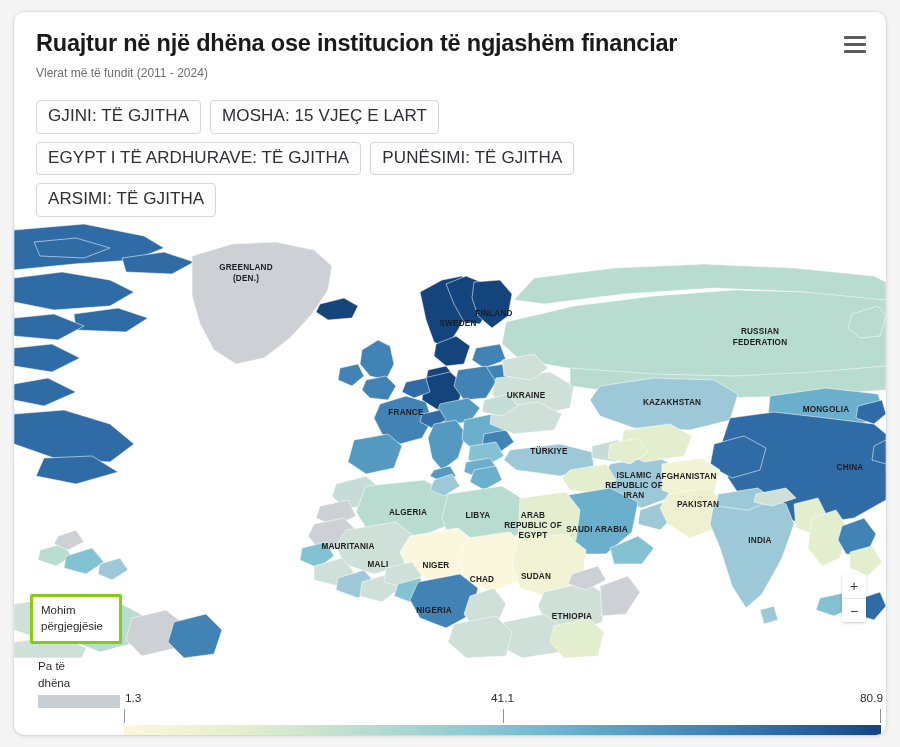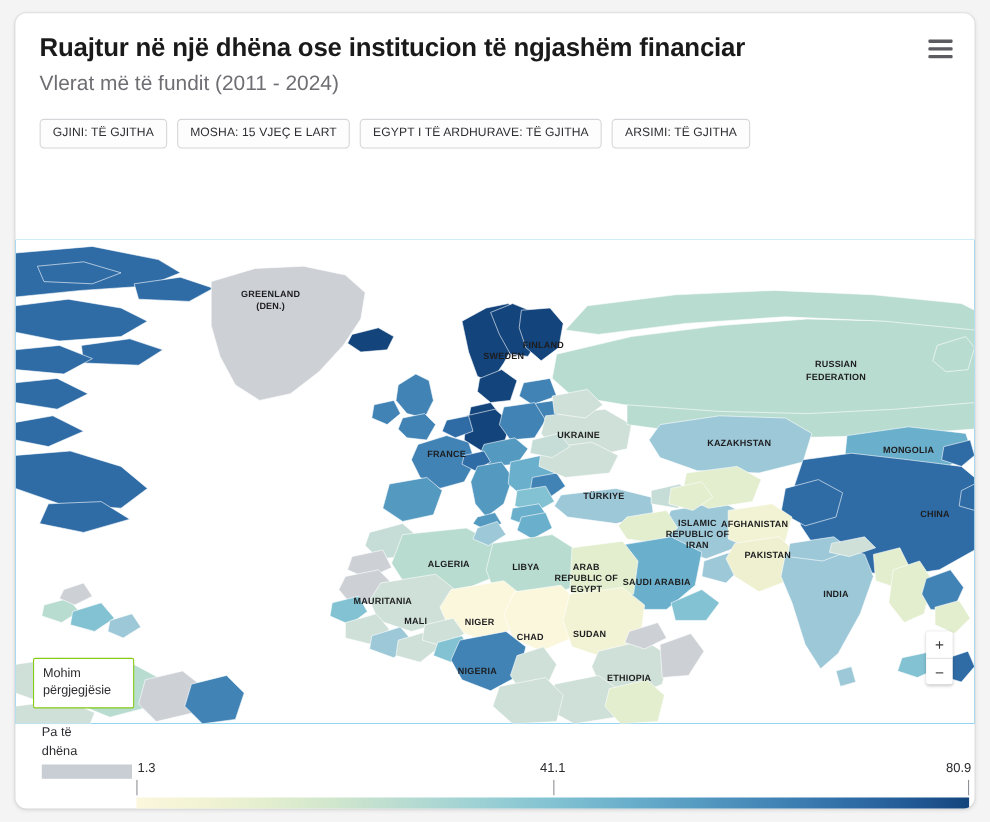--- a/index.html
+++ b/index.html
@@ -33,21 +33,21 @@
   #title {
     font-size: 23.5px;
     font-weight: bold;
     color: #1a1a1a;
     letter-spacing: -0.2px;
     line-height: 1.15;
   }
 
   #subtitle {
     margin-top: 9px;
-    font-size: 19px;
+    font-size: 12px;
     color: #6e6e73;
     font-weight: normal;
   }
 
   #menu-btn {
     position: absolute;
     right: 18px;
     top: 20px;
     width: 26px;
     height: 24px;
@@ -72,21 +72,21 @@
     flex-wrap: wrap;
     gap: 8px 9px;
     max-width: 760px;
   }
 
   .chip {
     border: 1px solid #d6d6da;
     background: #fdfdfd;
     border-radius: 4px;
     padding: 6px 11px 7px 11px;
-    font-size: 11px;
+    font-size: 17px;
     color: #2f2f33;
     letter-spacing: 0.1px;
     white-space: nowrap;
     cursor: pointer;
     line-height: 1.1;
   }
 
   
   #map-wrap {
     position: absolute;
@@ -109,21 +109,21 @@
     letter-spacing: 0.2px;
     pointer-events: none;
   }
 
   
   #disclaimer {
     position: absolute;
     left: 16px;
     bottom: 14px;
     background: #ffffff;
-    border: 1px solid #84cc16;
+    border: 3px solid #84cc16;
     border-radius: 2px;
     padding: 5px 8px 6px 8px;
     font-size: 11.5px;
     color: #2c2c30;
     line-height: 1.45;
     max-width: 92px;
     cursor: pointer;
   }
 
   
@@ -250,20 +250,21 @@
       <span></span>
       <span></span>
       <span></span>
     </div>
   </div>
 
   <div id="filters">
     <div class="chip">GJINI: TË GJITHA</div>
     <div class="chip">MOSHA: 15 VJEÇ E LART</div>
     <div class="chip">EGYPT I TË ARDHURAVE: TË GJITHA</div>
+    <div class="chip">PUNËSIMI: TË GJITHA</div>
     <div class="chip">ARSIMI: TË GJITHA</div>
   </div>
 
   <div id="map-wrap">
     <svg id="map-svg" viewBox="0 0 872 440" preserveAspectRatio="xMidYMid slice">
       <defs>
         <style>
           .c { stroke:#ffffff; stroke-width:0.55; }
         </style>
       </defs>

